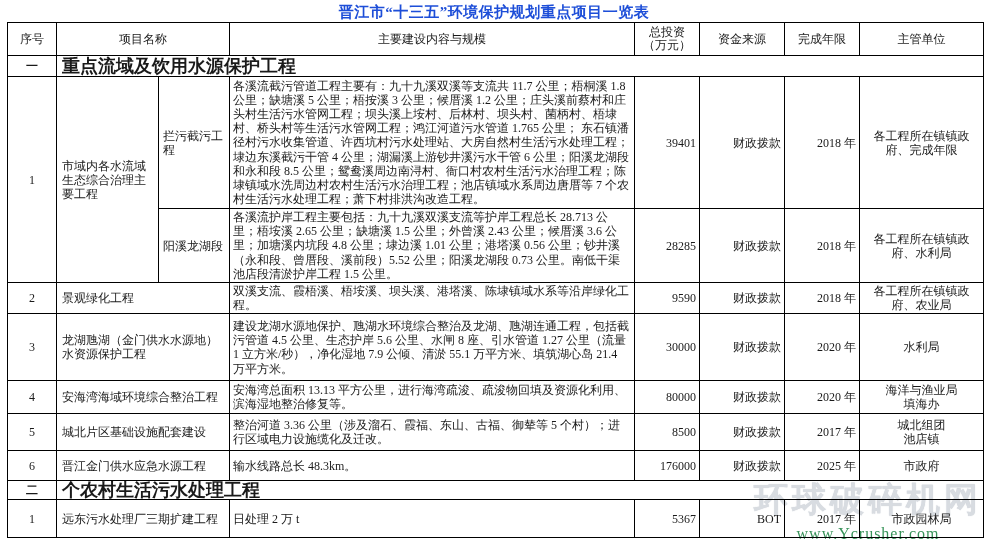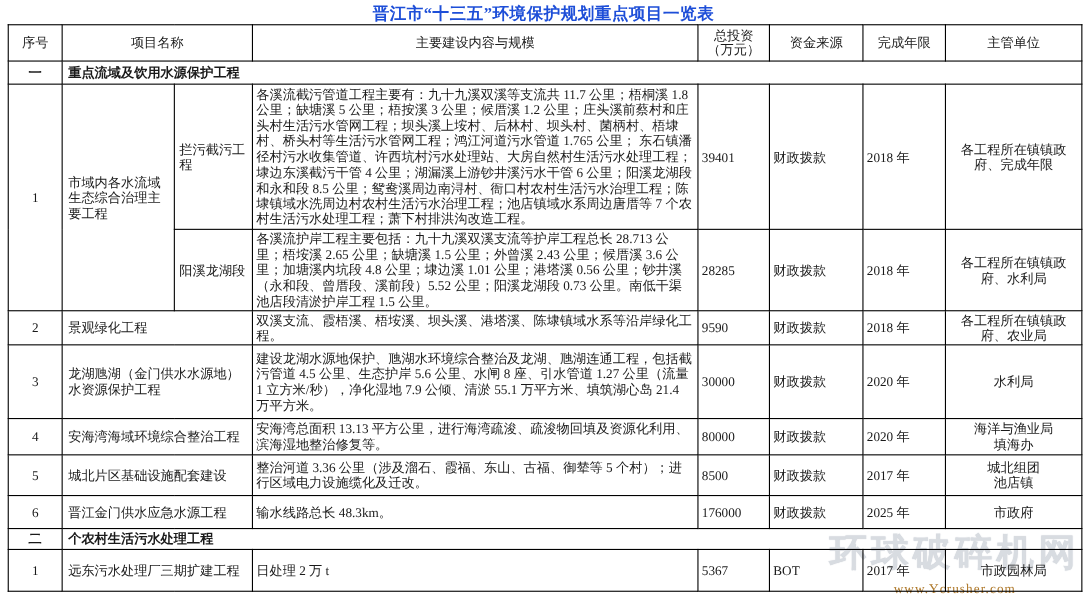--- a/index.html
+++ b/index.html
@@ -29,37 +29,37 @@
   tr.r-1b{height:73px;}
   tr.r-2{height:31px;}
   tr.r-3{height:67px;}
   tr.r-4{height:33px;}
   tr.r-5{height:37px;}
   tr.r-6{height:30px;}
   tr.r-sec2{height:19px;}
   tr.r-7{height:38px;}
   td.c-no{text-align:center;}
   td.c-secno{text-align:center;font-weight:bold;}
-  td.c-section{font-weight:bold;text-align:left;padding-left:5px;font-size:12px;}
+  td.c-section{font-weight:bold;text-align:left;padding-left:5px;font-size:18px;}
   td.c-name{text-align:left;padding-left:5px;}
   td.c-sub{text-align:left;padding-left:4px;}
   td.c-content{text-align:left;line-height:14.2px;}
-  td.c-center{text-align:left;}
+  td.c-center{text-align:right;}
   td.c-unit{text-align:center;white-space:pre-line;line-height:14px;}
   .watermark{
     position:absolute;right:6px;bottom:6px;z-index:1;
     text-align:center;color:#c9ced6;pointer-events:none;
     opacity:0.85;
   }
   .watermark .wm-name{
     font-size:34px;font-weight:bold;letter-spacing:4px;
     color:#d2d6dc;text-shadow:0 0 1px #bfc4cc;
   }
   .watermark .wm-url{
-    font-size:12px;letter-spacing:1px;color:#a16207;margin-top:2px;
+    font-size:16px;letter-spacing:1px;color:#15803d;margin-top:2px;
   }
 </style>
 </head>
 <body>
 
 <div class="doc-title">晋江市“十三五”环境保护规划重点项目一览表</div>
 
 <table class="main-table">
   <colgroup>
     <col style="width:49px">

